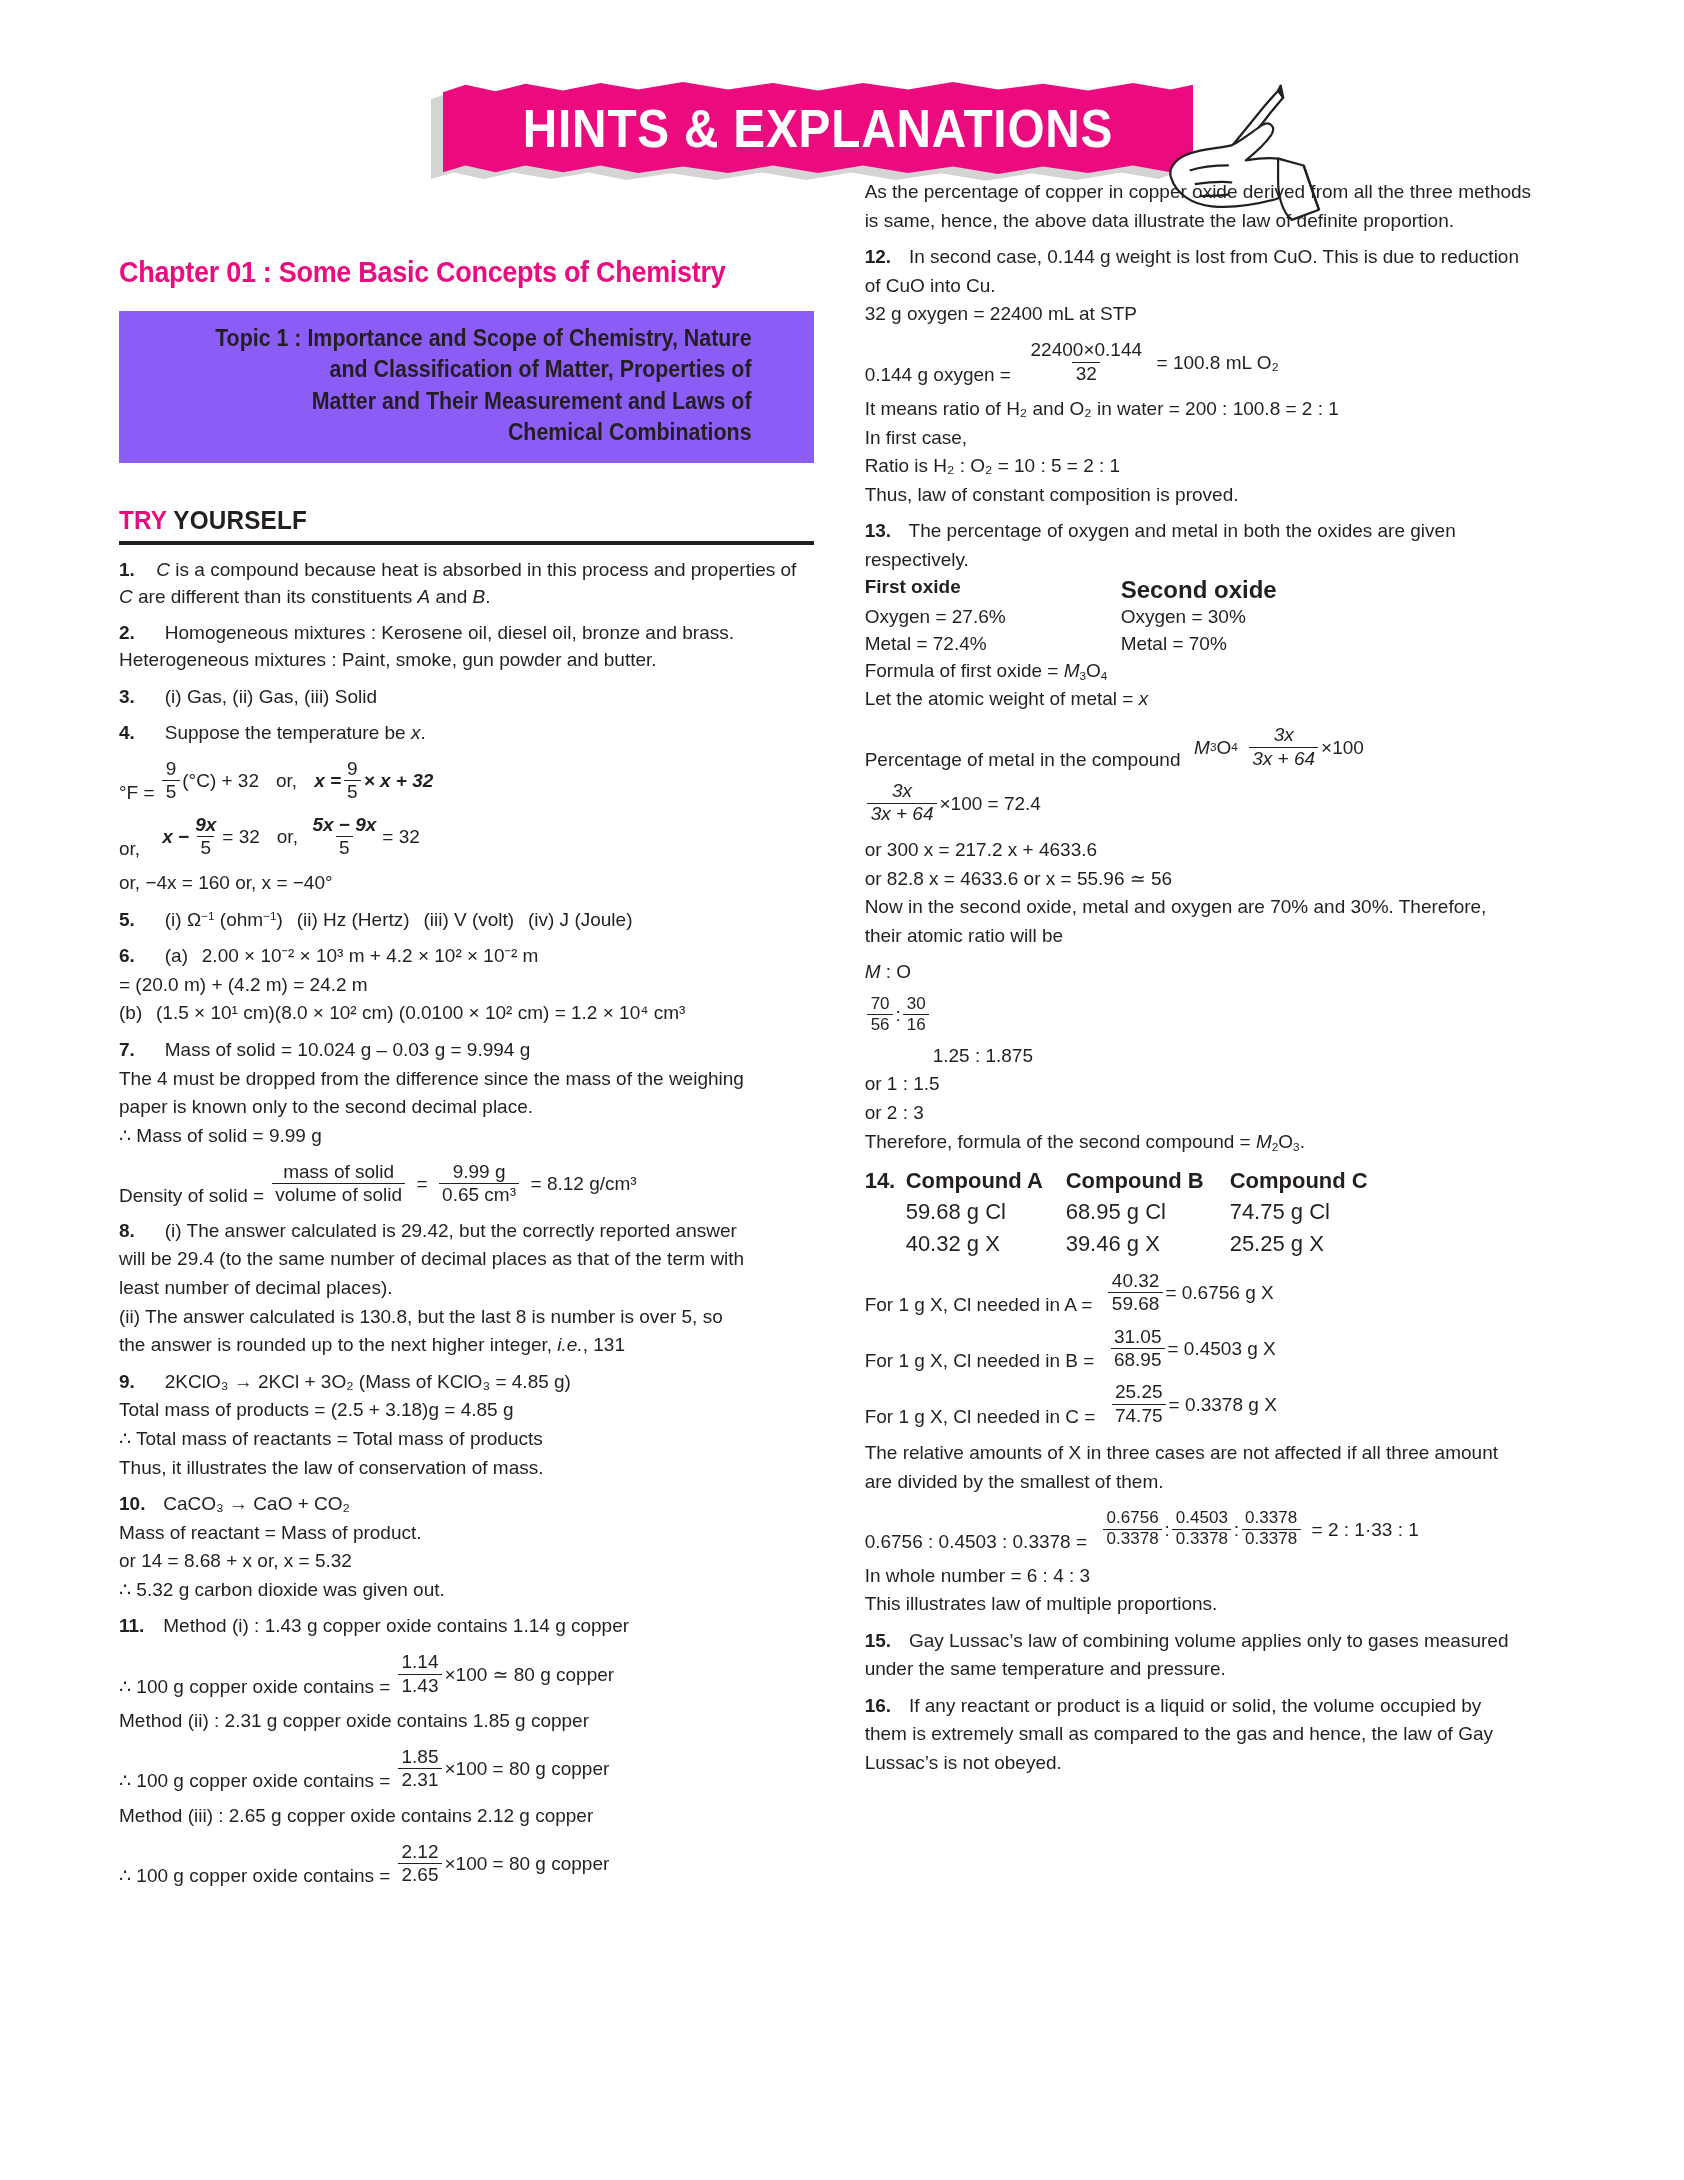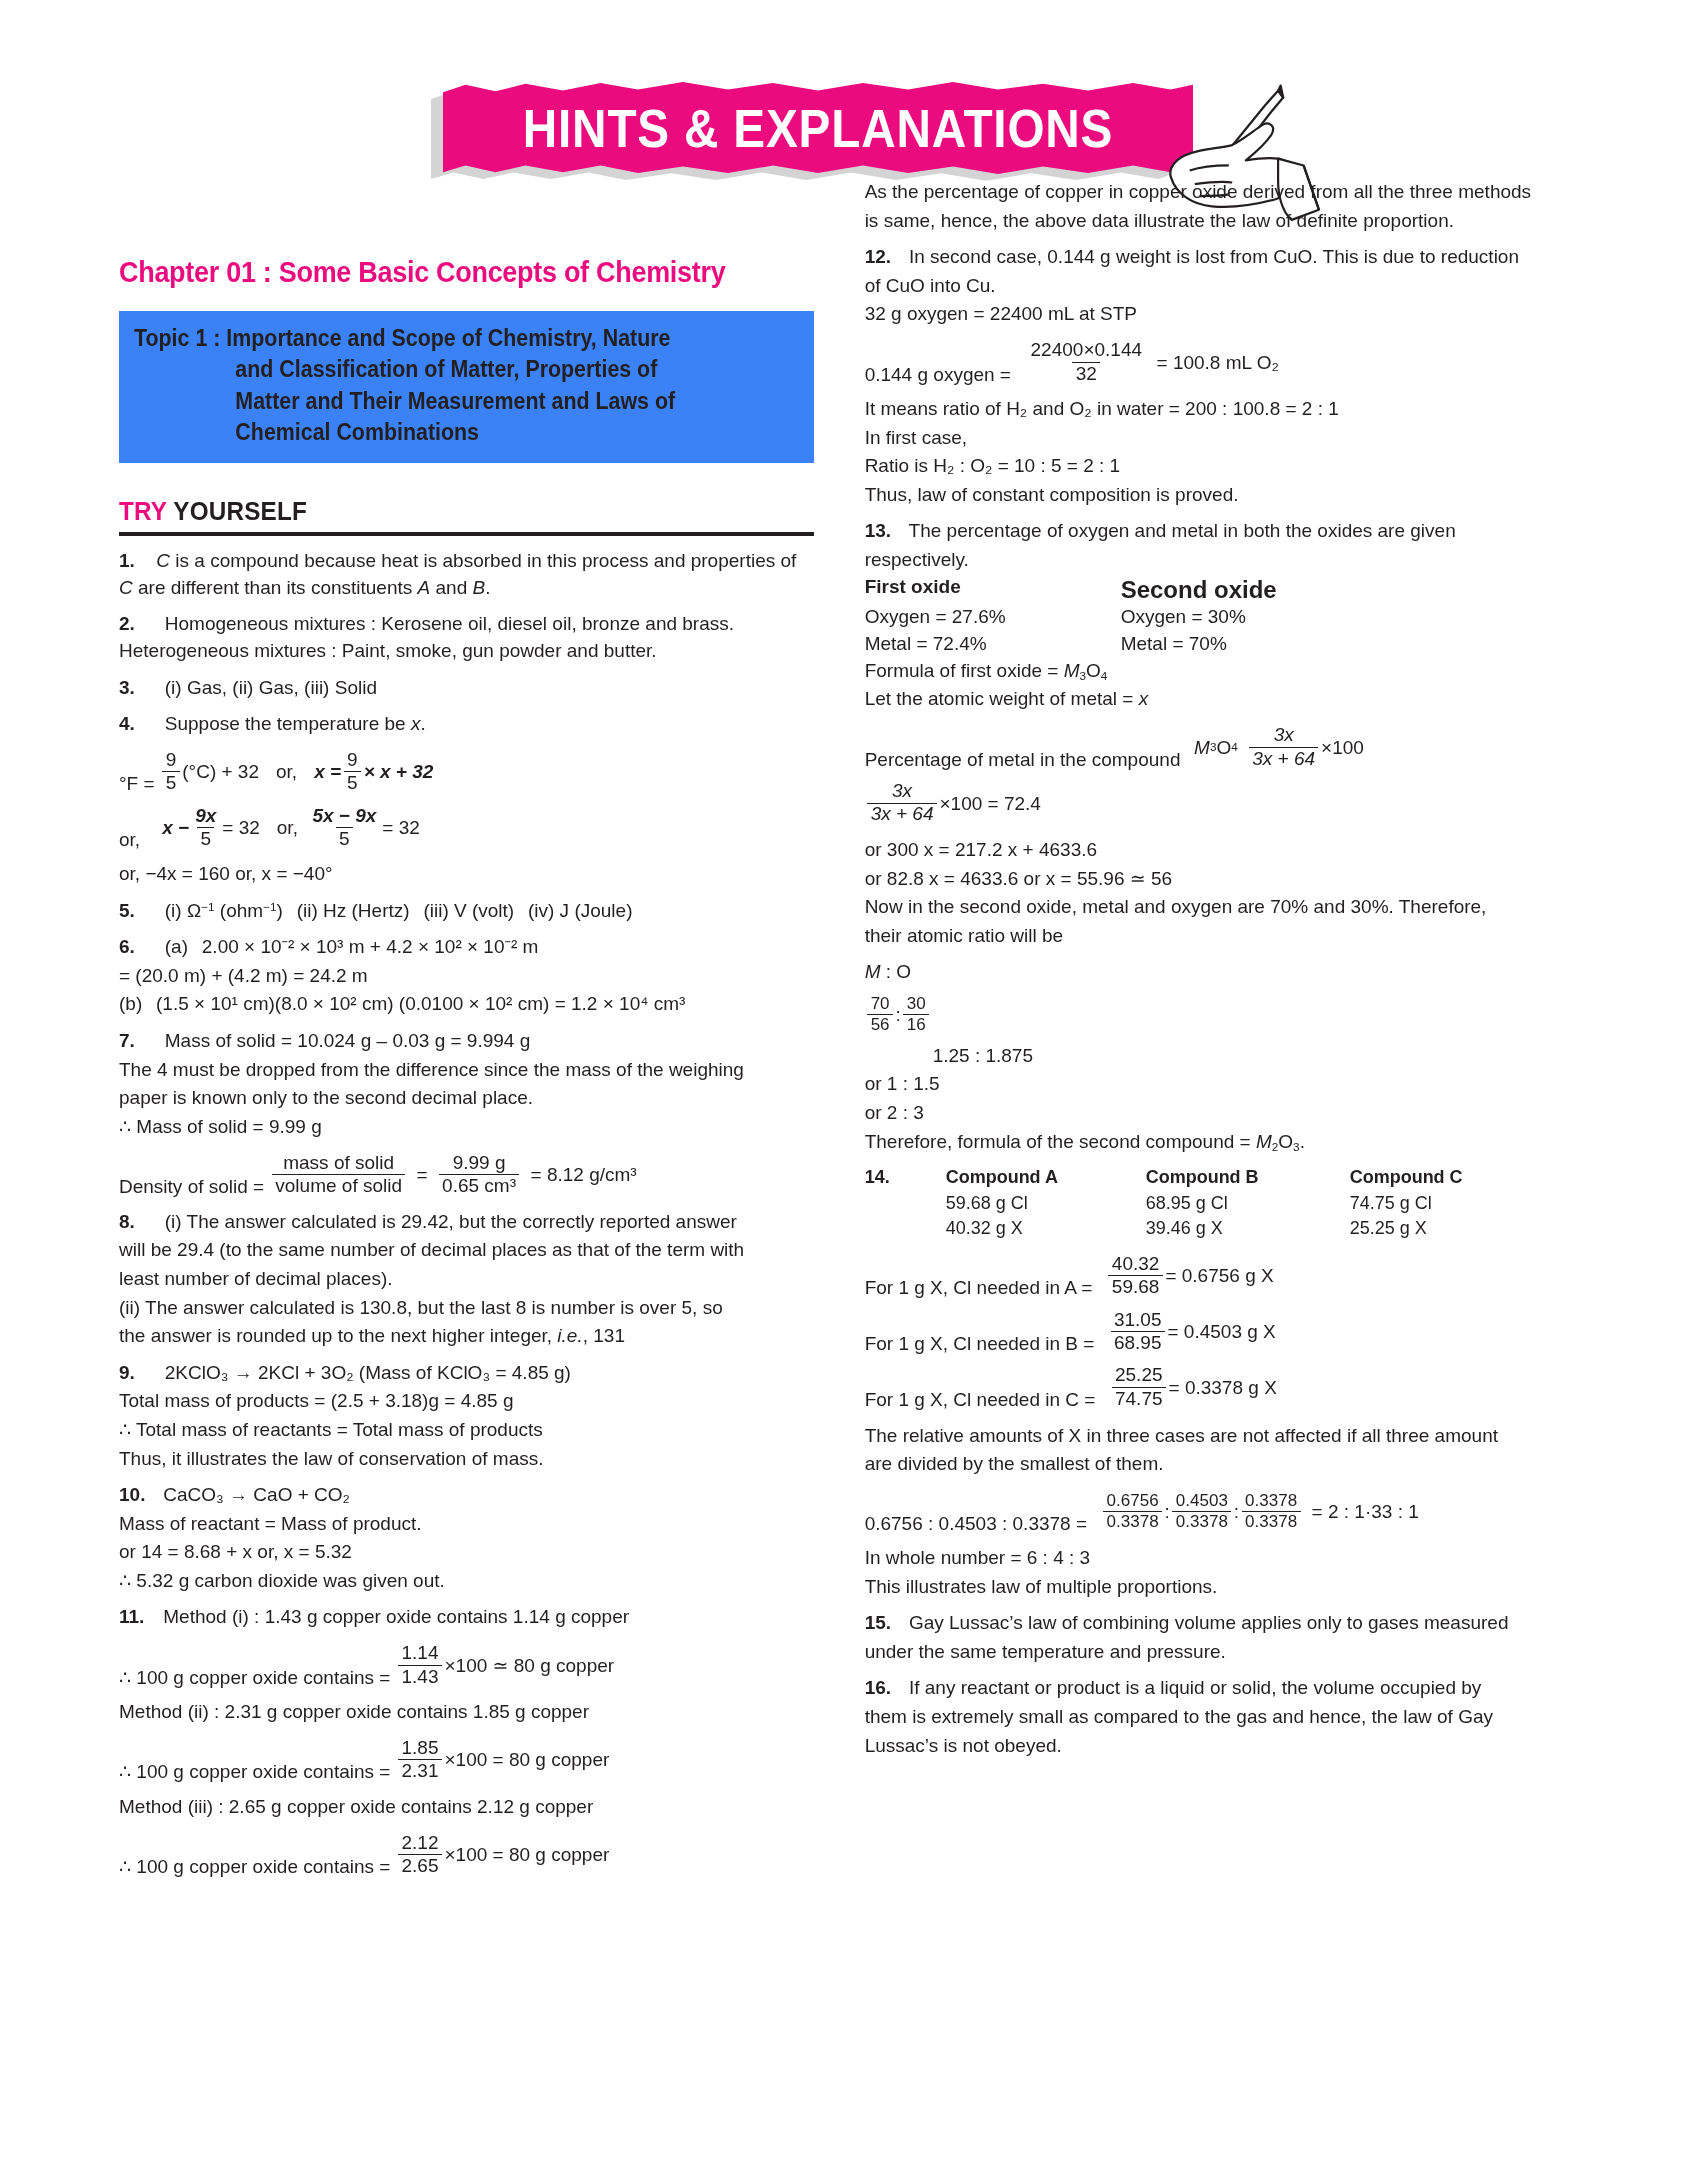--- a/index.html
+++ b/index.html
@@ -16,21 +16,21 @@
   .banner .btitle{position:absolute;left:0;top:0;width:750px;height:94px;display:flex;align-items:center;justify-content:center;
       color:#fff;font-size:53px;font-weight:bold;letter-spacing:0.9px;transform:scaleX(.90);font-family:"Liberation Sans",sans-serif;}
   .hand{position:absolute;left:1137px;top:75px;width:204px;height:158px;}
 
   
   .cols{position:absolute;left:0;top:179px;width:1684px;display:flex;gap:51px;padding:0 119px;box-sizing:border-box;}
   .col{width:728px;}
   .col.right{width:734px;}
 
   .chapter-title{color:#ec0b7f;font-size:29px;font-weight:bold;letter-spacing:-0.3px;margin:77px 0 22px 0;transform:scaleX(.93);transform-origin:left center;white-space:nowrap;}
-  .topic-box{background:#3b82f6;padding:12px 15.3px 15.3px 15.3px;margin-bottom:33px;}
+  .topic-box{background:#8b5cf6;padding:12px 15.3px 15.3px 15.3px;margin-bottom:42px;text-align:right;}
   .topic-line{font-size:23px;font-weight:bold;line-height:1.36;transform:scaleX(.93);transform-origin:left center;white-space:nowrap;}
   .topic-line.ind{padding-left:109px;}
 
   .try-head{font-size:26.4px;font-weight:bold;letter-spacing:0.2px;margin:5.1px 0 5.1px 0;transform:scaleX(.92);transform-origin:left center;}
   .try-head .try{color:#ec0b7f;}
   .rule{height:3.4px;background:#231f20;margin-bottom:12px;}
 
   p.t{font-size:19px;line-height:1.42;margin:0 0 9.4px 0;text-align:left;}
   p.t.just{text-align:justify;}
   p.tight{margin-bottom:1.7px;}
@@ -52,21 +52,21 @@
   .frac.sm .n,.frac.sm .d{font-size:17px;}
   .lbl{margin-right:5.1px;margin-top:24px;}
   .ind30{margin-left:29px;}
   .ind60{margin-left:56px;}
   .ind90{margin-left:82px;}
 
   .twocol{display:flex;}
   .twocol .c1{width:256px;}
   .twocol .c2{width:256px;}
   .bold{font-weight:bold;}
-  .cmp{display:flex;font-size:18px;line-height:1.42;gap:40px;}
+  .cmp{display:flex;font-size:22px;line-height:1.42;}
   .cmp .k{width:41px;font-weight:bold;}
   .cmp .a{width:160px;}
   .cmp .b{width:164px;}
   .cmp .c{width:170px;}
 </style>
 </head>
 <body>
 
 <div class="page">
 

